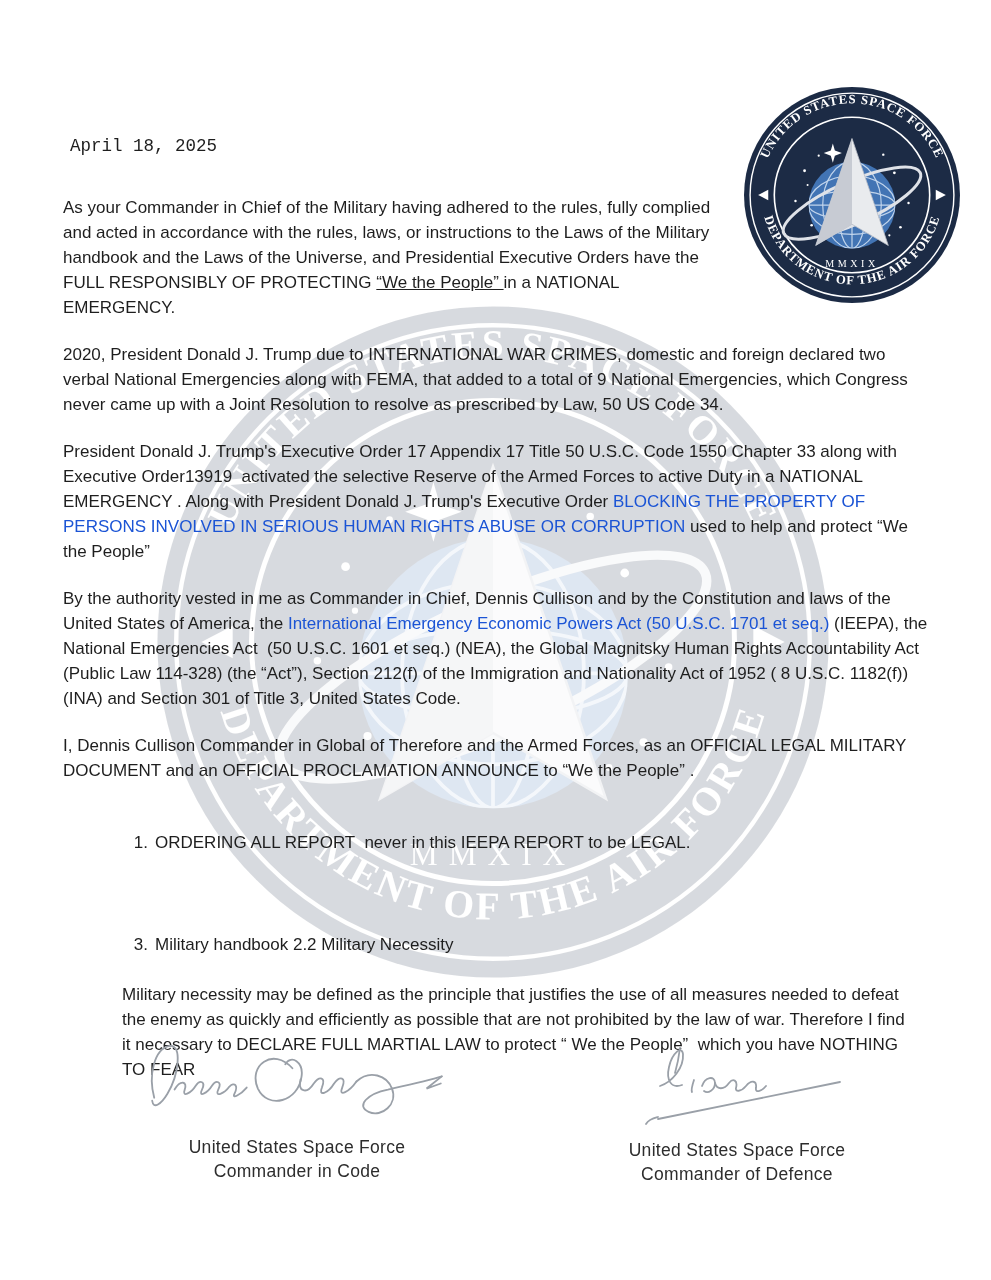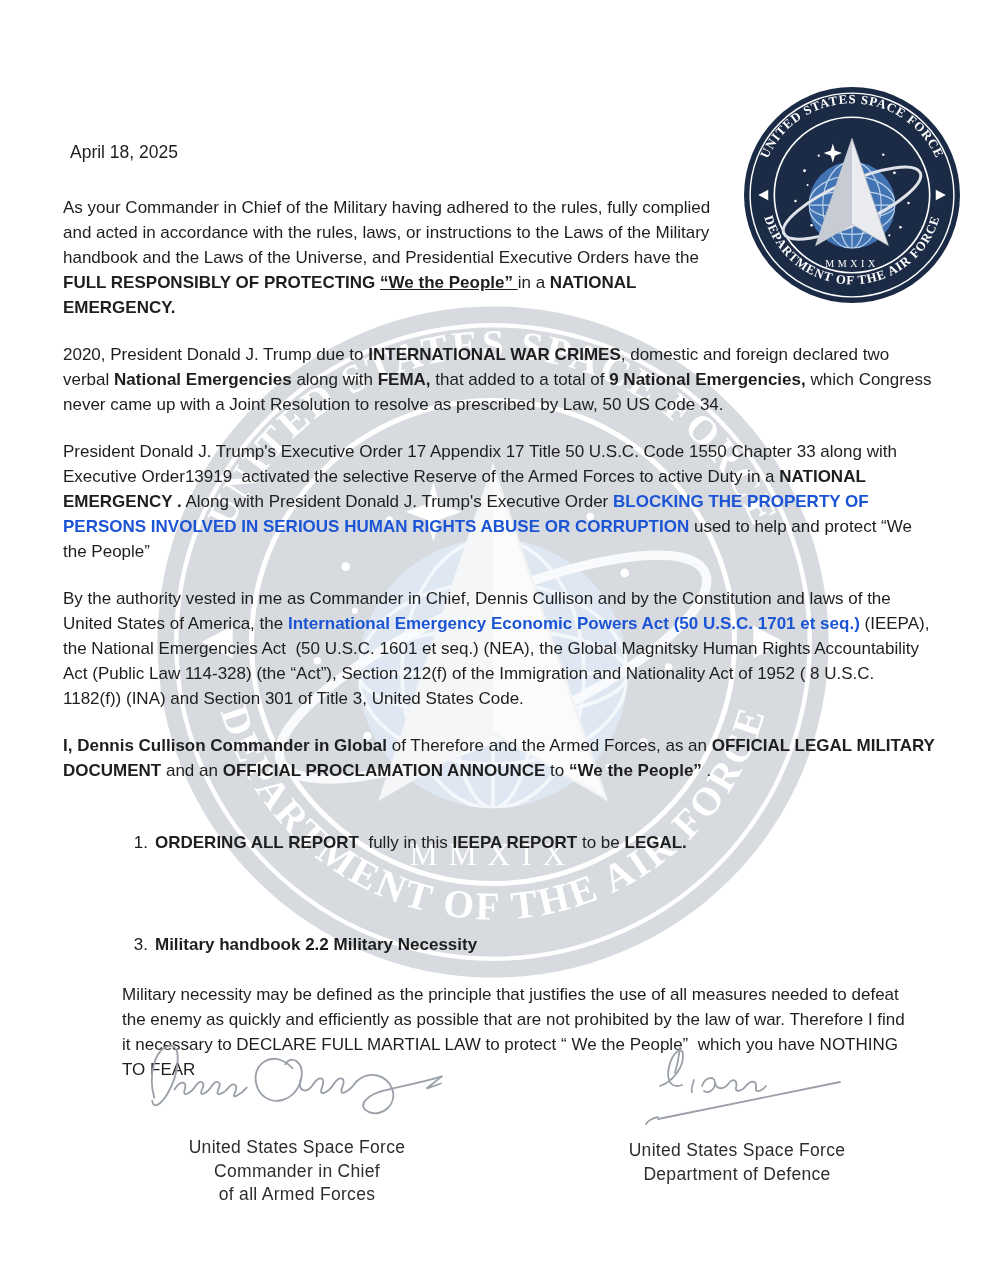--- a/index.html
+++ b/index.html
@@ -8,26 +8,26 @@
 
   
   .wm { position:absolute; left:148px; top:297px; width:690px; height:690px; opacity:0.17; }
 
   
   .seal-main { position:absolute; left:741px; top:84px; width:222px; height:222px; }
 
   .ring-text { font-family:"Liberation Serif", serif; font-size:12.6px; font-weight:bold; fill:#ffffff; letter-spacing:0.9px; }
   .roman-text { font-family:"Liberation Serif", serif; font-size:10px; fill:#ffffff; letter-spacing:3.5px; }
 
-  .date { position:absolute; left:70px; top:142px; font-size:17.5px; color:#1e1e1e; }
+  .date { position:absolute; left:70px; top:136px; font-size:17.5px; color:#1e1e1e;font-family:Liberation Mono, monospace; }
 
   .body-text { position:absolute; left:63px; top:195px; width:873px; font-size:17px; line-height:25px; color:#1e1e1e; }
   .body-text p { margin:0 0 22px 0; white-space:pre-wrap; }
   .p1 { width:662px; }
-  .b { font-weight:bold;text-align:center; }
+  .b { font-weight:normal;text-align:center; }
   .c { color:#1b54d5; }
   .u { text-decoration:underline; }
 
   .olist { margin-left:33px; }
   .li { margin-bottom:27px; white-space:pre-wrap; }
   .li .num-reg { margin-right:7px; }
   .li-body { margin-left:26px; width:795px; white-space:pre-wrap; }
 
   .sig-img { position:absolute; }
   .sig-left-img { left:140px; top:1030px; width:315px; height:108px; }
@@ -106,21 +106,21 @@
 
   <div class="body-text">
     <p class="p1"><span>As your Commander in Chief of the Military having adhered to the rules, fully complied and acted in accordance with the rules, laws, or instructions to the Laws of the Military handbook and the Laws of the Universe, and Presidential Executive Orders have the </span><span class="b">FULL RESPONSIBLY OF PROTECTING </span><span class="b u">“We the People” </span><span>in a </span><span class="b">NATIONAL  EMERGENCY.</span></p>
     <p><span>2020, President Donald J. Trump due to </span><span class="b">INTERNATIONAL WAR CRIMES</span><span>, domestic and foreign declared two verbal </span><span class="b">National Emergencies</span><span> along with </span><span class="b">FEMA,</span><span> that added to a total of </span><span class="b">9 National Emergencies,</span><span> which Congress never came up with a Joint Resolution to resolve as prescribed by Law, 50 US Code 34.</span></p>
     <p><span>President Donald J. Trump's Executive Order 17 Appendix 17 Title 50 U.S.C. Code 1550 Chapter 33 along with Executive Order13919  activated the selective Reserve of the Armed Forces to active Duty in a </span><span class="b">NATIONAL EMERGENCY .</span><span> Along with President Donald J. Trump's Executive Order </span><span class="b c">BLOCKING THE PROPERTY OF PERSONS INVOLVED IN SERIOUS HUMAN RIGHTS ABUSE OR CORRUPTION</span><span> used to help and protect “We the People”</span></p>
     <p><span>By the authority vested in me as Commander in Chief, Dennis Cullison and by the Constitution and laws of the United States of America, the </span><span class="b c">International Emergency Economic Powers Act (50 U.S.C. 1701 et seq.)</span><span> (IEEPA), the National Emergencies Act  (50 U.S.C. 1601 et seq.) (NEA), the Global Magnitsky Human Rights Accountability Act (Public Law 114-328) (the “Act”), Section 212(f) of the Immigration and Nationality Act of 1952 ( 8 U.S.C. 1182(f)) (INA) and Section 301 of Title 3, United States Code.</span></p>
     <p><span class="b">I, Dennis Cullison Commander in Global</span><span> of Therefore and the Armed Forces, as an </span><span class="b">OFFICIAL LEGAL MILITARY DOCUMENT</span><span> and an </span><span class="b">OFFICIAL PROCLAMATION ANNOUNCE</span><span> to </span><span class="b">“We the People”</span><span> .</span></p>
 
     <div class="olist">
       <div class="li">
-        <span class="num-reg">1.</span><span><span class="b">ORDERING ALL REPORT</span><span>  fully in this </span><span class="b">IEEPA REPORT</span><span> to be </span><span class="b">LEGAL.</span></span>
+        <span class="num-reg">1.</span><span><span class="b">ORDERING ALL REPORT</span><span>  never in this </span><span class="b">IEEPA REPORT</span><span> to be </span><span class="b">LEGAL.</span></span>
       </div>
       <div class="li">
         <span class="num-reg">3.</span><span><span class="b">Military handbook 2.2 Military Necessity</span></span>
         <div class="li-body"><span>Military necessity may be defined as the principle that justifies the use of all measures needed to defeat the enemy as quickly and efficiently as possible that are not prohibited by the law of war. Therefore I find it necessary to DECLARE FULL MARTIAL LAW to protect “ We the People”  which you have NOTHING TO FEAR</span></div>
       </div>
     </div>
   </div>
 
   <svg class="sig-img sig-left-img" viewBox="0 0 310 105" fill="none" stroke="#9aa0a8" stroke-width="1.8" stroke-linecap="round">
     <path d="M14 66 C 8 44 14 18 29 15 C 42 13 38 44 27 62 C 21 72 13 78 12 69"></path>
@@ -136,21 +136,20 @@
     <path d="M38 46 C 50 42 62 28 61 14 C 60 5 50 13 47 27 C 44 40 49 49 60 45"></path>
     <path d="M72 40 C 70 46 69 50 70 52"></path>
     <path d="M80 46 C 83 37 93 35 93 43 C 93 50 86 54 82 51"></path>
     <path d="M93 43 C 95 50 102 50 107 43 C 111 38 116 40 114 48 C 113 52 119 52 124 46 C 129 40 135 40 134 48 C 133 53 139 52 144 46"></path>
     <path d="M24 84 C 27 79 32 78 36 77"></path>
     <path d="M36 79 C 80 70 170 52 218 42"></path>
   </svg>
 
   <div class="cap cap-left">
     <div>United States Space Force</div>
-    <div>Commander in Chief</div>
-    <div>of all Armed Forces</div>
+    <div>Commander in Code</div>
   </div>
   <div class="cap cap-right">
     <div>United States Space Force</div>
-    <div>Department of Defence</div>
+    <div>Commander of Defence</div>
   </div>
 
 </div>
 
 </body></html>

